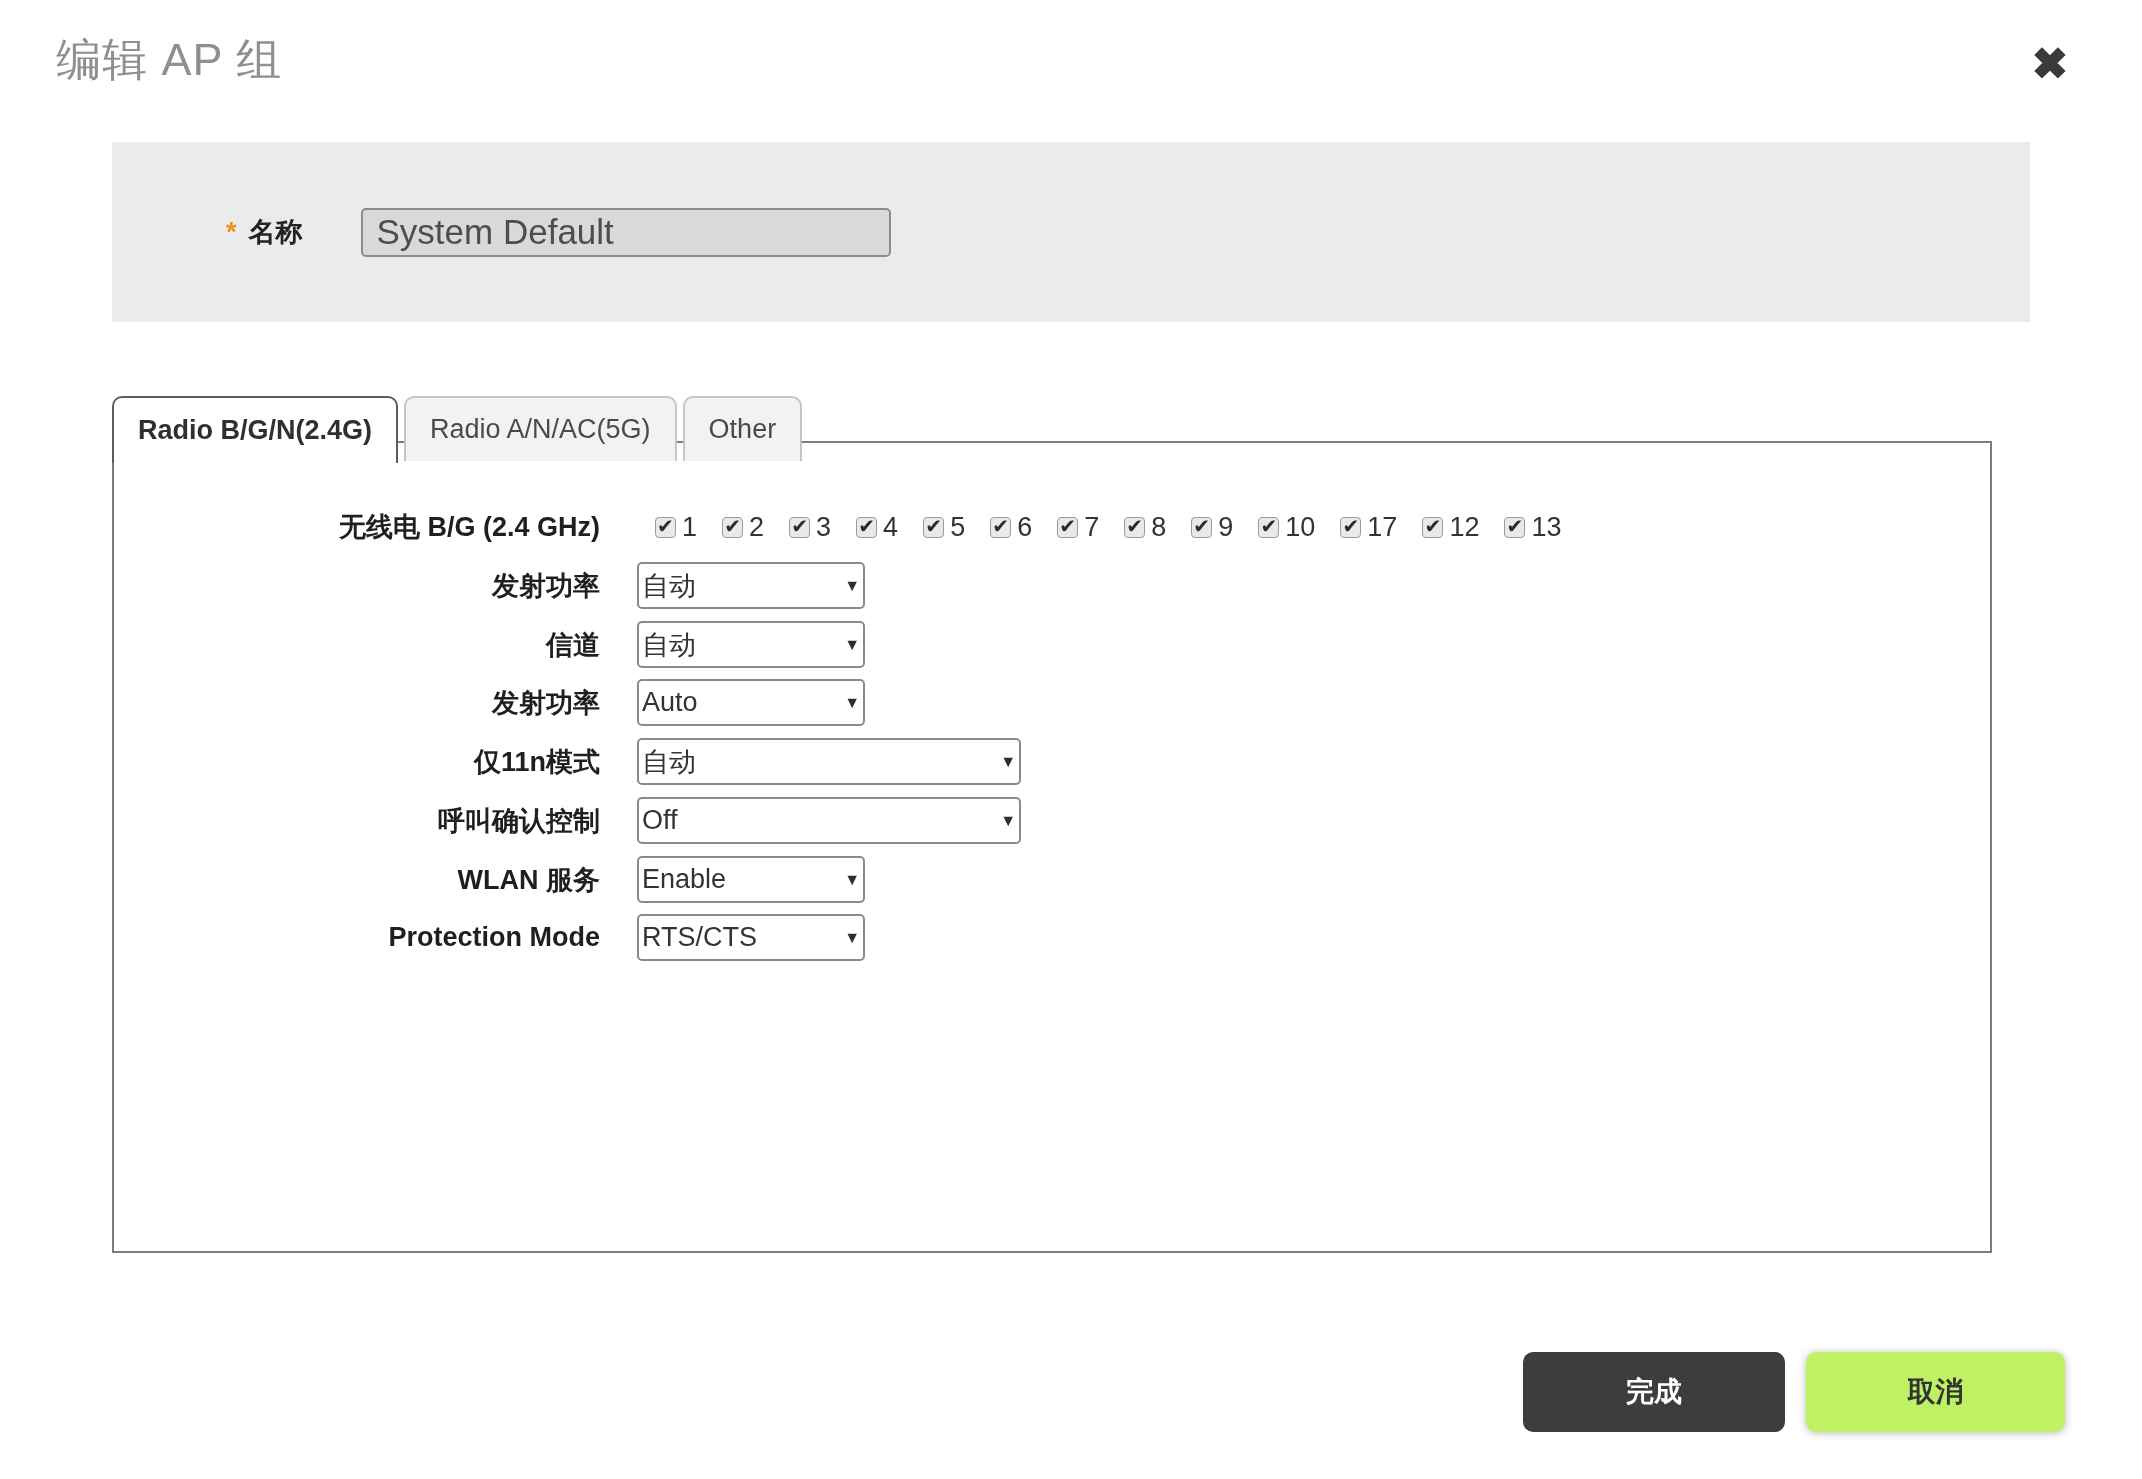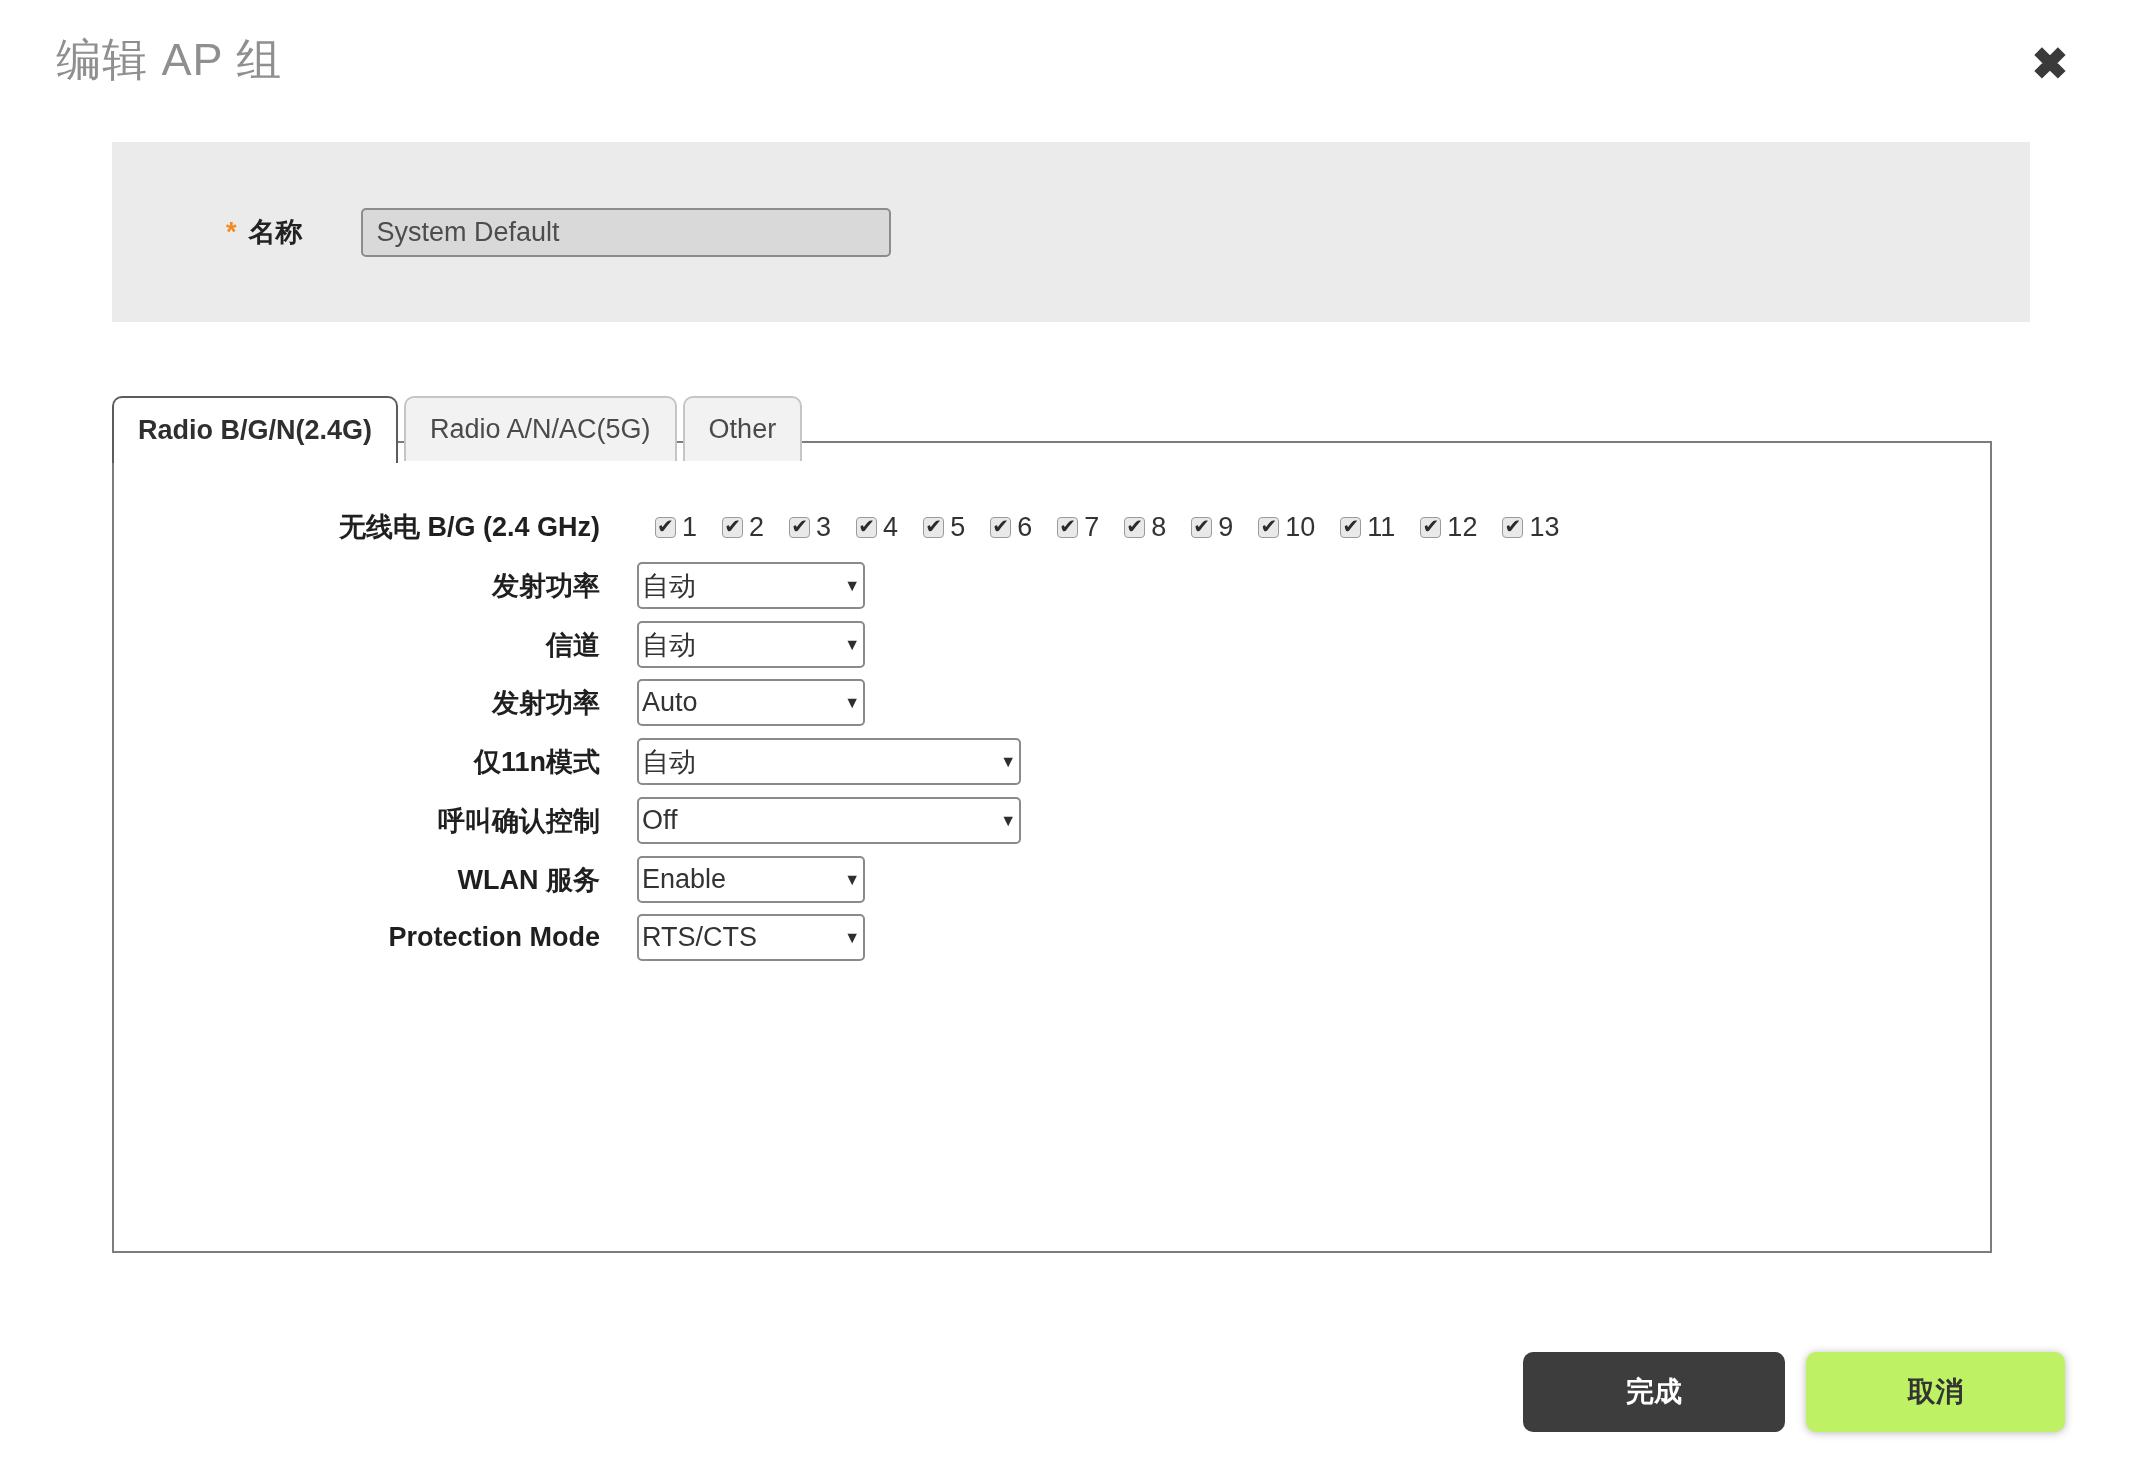--- a/index.html
+++ b/index.html
@@ -11,21 +11,21 @@
   .dlg-title { position:absolute; left:56px; top:30px; font-size:45px; color:#8f8f8f; letter-spacing:1px; font-weight:400; }
   .dlg-close { position:absolute; left:2018px; top:32px; width:64px; height:64px; border:none; background:transparent;
                font-size:44px; font-weight:bold; color:#3a3a3a; cursor:pointer; line-height:64px; text-align:center; }
 
   
   .name-section { position:absolute; left:112px; top:142px; width:1918px; height:180px; background:#ebebeb; }
   .name-row { position:absolute; left:0; top:65px; height:50px; width:100%; display:flex; align-items:center; }
   .req-mark { margin-left:114px; color:#f08c1e; font-weight:bold; font-size:27px; }
   .name-label { margin-left:12px; font-weight:bold; font-size:27px; color:#222; }
   .name-input { margin-left:58px; width:530px; height:49px; background:#d9d9d9; border:2px solid #8c8c8c; border-radius:5px;
-                font-size:27px; color:#4d4d4d; padding:12px 14px; font-family:inherit; }
+                font-size:35px; color:#4d4d4d; padding:12px 14px; font-family:inherit; }
 
   
   .tabbar { position:absolute; left:112px; top:378px; height:65px; display:flex; gap:6px; z-index:2; }
   .tab { border:2px solid #c5c5c5; border-bottom:none; border-radius:10px 10px 0 0; background:#f2f2f2;
          display:flex; align-items:center; padding:0 24px; font-size:27px; color:#4a4a4a; cursor:pointer; height:65px;margin-top:18px; }
   .tab.active { background:#fff; border-color:#5c5c5c; font-weight:bold; color:#2f2f2f; height:67px; margin-bottom:-2px; }
 
   
   .panel { position:absolute; left:112px; top:441px; width:1880px; height:812px; background:#fff; border:2px solid #7c7c7c; z-index:1; }
 
@@ -146,21 +146,21 @@
     <span class="cbox">
               <span class="mark">✔</span>
             </span>
     <span class="cb-num">10</span>
   </span>
 
   <span class="cb-item">
     <span class="cbox">
               <span class="mark">✔</span>
             </span>
-    <span class="cb-num">11</span>
+    <span class="cb-num">17</span>
   </span>
 
   <span class="cb-item">
     <span class="cbox">
               <span class="mark">✔</span>
             </span>
     <span class="cb-num">12</span>
   </span>
 
   <span class="cb-item">

